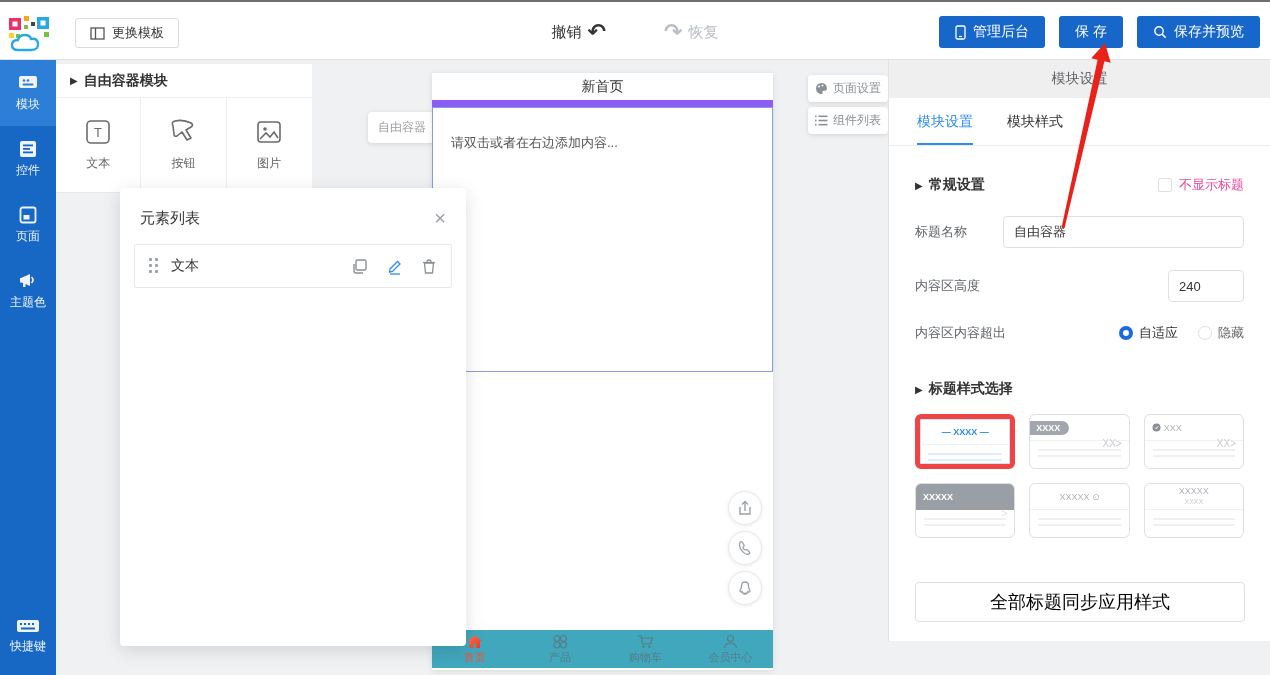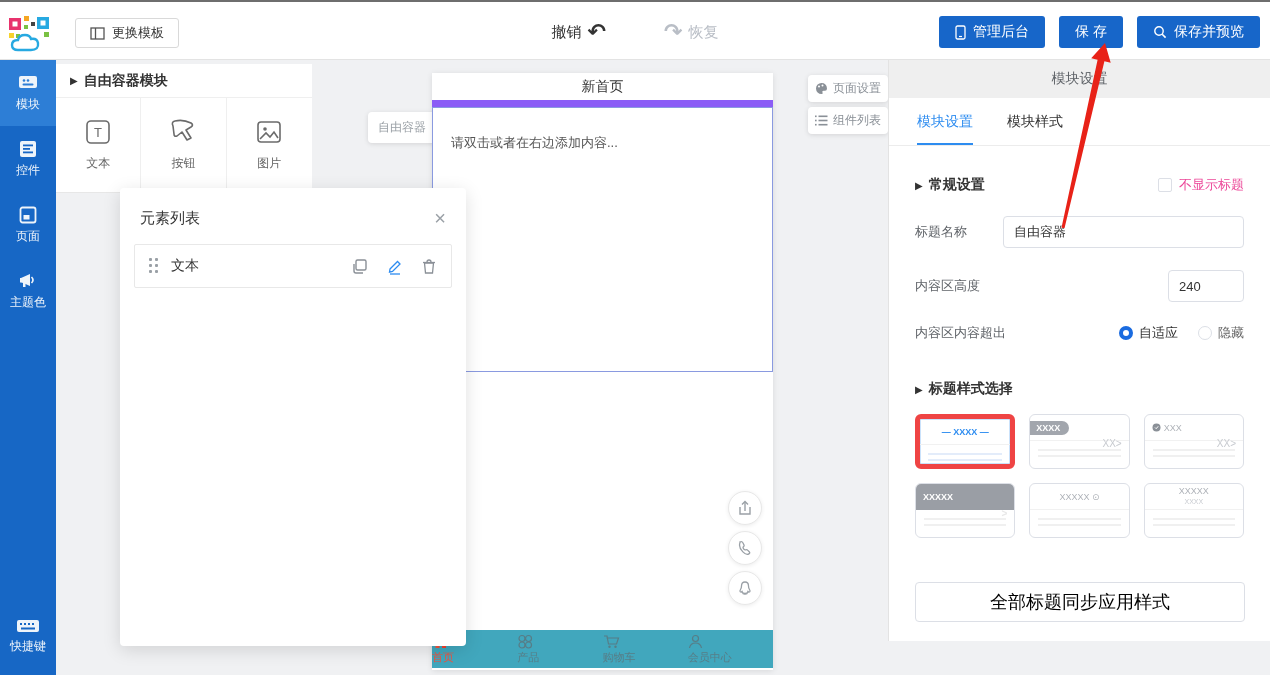--- a/index.html
+++ b/index.html
@@ -68,21 +68,21 @@
                 color:#333; border-bottom:7px solid #8b5cf6; background:#fff; }
   .container-module { position:absolute; left:0; top:34px; width:341px; height:265px; border:1px solid #8a9ae0;
                       background:#fff; cursor:pointer; }
   .container-title { text-align:center; margin-top:22px; font-size:15px; font-weight:bold; color:#333; }
   .container-placeholder { margin:26px 0 0 18px; font-size:13px; color:#555; }
   .fab { position:absolute; right:11px; width:34px; height:34px; border-radius:50%; background:#fff;
          border:1px solid #e8e8e8; box-shadow:0 1px 4px rgba(0,0,0,.08); display:flex; align-items:center;
          justify-content:center; color:#9aa0a6; cursor:pointer; }
   .phone-nav { position:absolute; left:0; bottom:2px; width:341px; height:38px; background:#41a7bd;
                display:flex; }
-  .pnav-item { flex:1; display:flex; flex-direction:column; align-items:flex-start; justify-content:center;
+  .pnav-item { flex:1; display:flex; flex-direction:column; align-items:center; justify-content:center;
                gap:1px; font-size:11px; color:#577d87; cursor:pointer; }
   .pnav-item.active { color:#f4503b; }
 
   
   .module-tag { position:absolute; left:312px; top:52px; background:#fff; border-radius:4px; padding:7px 10px;
                 font-size:12px; color:#9aa0a6; box-shadow:0 1px 5px rgba(0,0,0,.12); cursor:pointer; }
   .side-float { position:absolute; left:752px; width:80px; height:27px; background:#fff; border-radius:4px;
                 box-shadow:0 1px 5px rgba(0,0,0,.12); display:flex; align-items:center; justify-content:center;
                 gap:5px; font-size:12px; color:#8a9097; cursor:pointer; }
 

